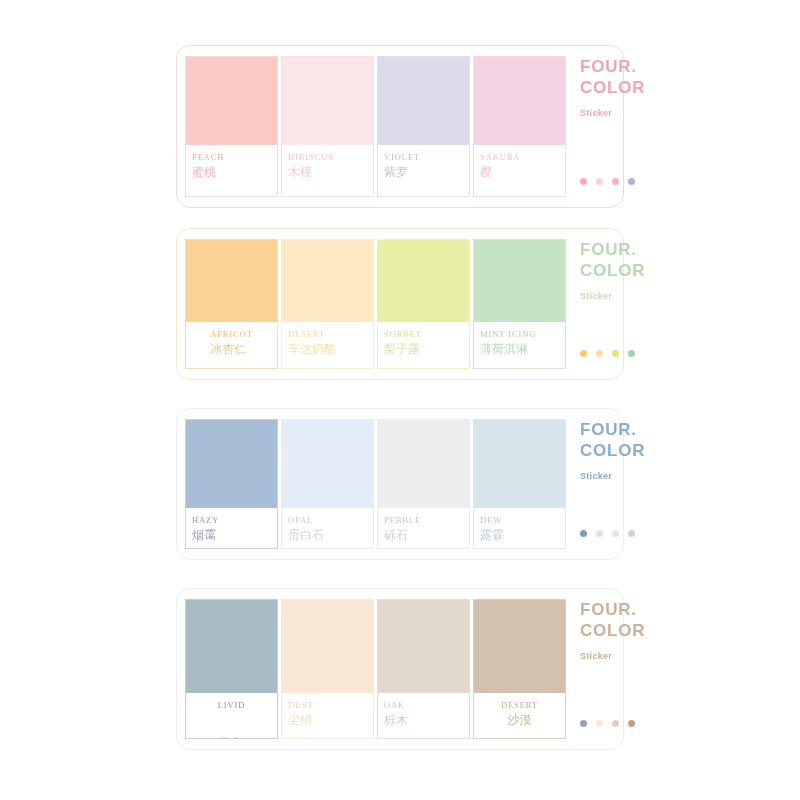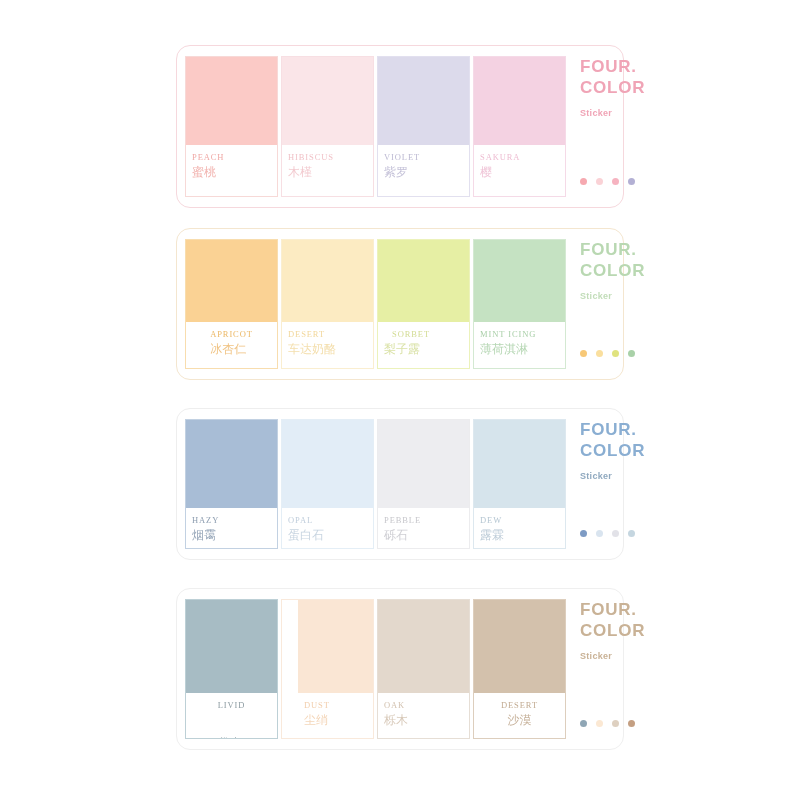--- a/index.html
+++ b/index.html
@@ -176,21 +176,21 @@
         <div class="swatch" style="border-color: rgb(250, 238, 208);">
           <div class="swatch-color" style="background: rgb(252, 235, 194); height: 82px;"></div>
           <div class="swatch-meta">
             <div class="swatch-name" style="color: rgb(242, 215, 155);">DESERT</div>
             <div class="swatch-cn" style="color: rgb(244, 223, 174);">车达奶酪</div>
           </div>
         </div>
         <div class="swatch" style="border-color: rgb(236, 242, 187);">
           <div class="swatch-color" style="background: rgb(230, 239, 164); height: 82px;"></div>
           <div class="swatch-meta">
-            <div class="swatch-name" style="color: rgb(211, 220, 148); margin-left: 8px;">SORBET</div>
+            <div class="swatch-name" style="color: rgb(211, 220, 148);">SORBET</div>
             <div class="swatch-cn" style="color: rgb(218, 226, 167);">梨子露</div>
           </div>
         </div>
         <div class="swatch" style="border-color: rgb(212, 233, 210);">
           <div class="swatch-color" style="background: rgb(197, 226, 194); height: 82px;"></div>
           <div class="swatch-meta">
             <div class="swatch-name" style="color: rgb(169, 207, 168);">MINT ICING</div>
             <div class="swatch-cn" style="color: rgb(182, 215, 180);">薄荷淇淋</div>
           </div>
         </div>
@@ -252,21 +252,21 @@
     </div>
     <div class="palette-card" style="top: 588px; height: 162px; border-color: rgb(239, 239, 239);">
       <div class="swatch-strip">
         <div class="swatch" style="border-color: rgb(189, 208, 214); align-items: center;">
           <div class="swatch-color" style="background: rgb(167, 188, 196); height: 93px;"></div>
           <div class="swatch-meta">
             <div class="swatch-name" style="color: rgb(140, 155, 161);">LIVID</div>
             <div class="swatch-cn" style="color: rgb(143, 158, 164); margin-top: 25px;">黛青</div>
           </div>
         </div>
-        <div class="swatch" style="border-color: rgb(249, 233, 219); padding-left: 16px;">
+        <div class="swatch" style="border-color: rgb(249, 233, 219);">
           <div class="swatch-color" style="background: rgb(250, 230, 212); height: 93px;"></div>
           <div class="swatch-meta">
             <div class="swatch-name" style="color: rgb(242, 206, 172);">DUST</div>
             <div class="swatch-cn" style="color: rgb(244, 214, 185);">尘绡</div>
           </div>
         </div>
         <div class="swatch" style="border-color: rgb(230, 222, 213);">
           <div class="swatch-color" style="background: rgb(227, 216, 204); height: 93px;"></div>
           <div class="swatch-meta">
             <div class="swatch-name" style="color: rgb(211, 194, 176);">OAK</div>

